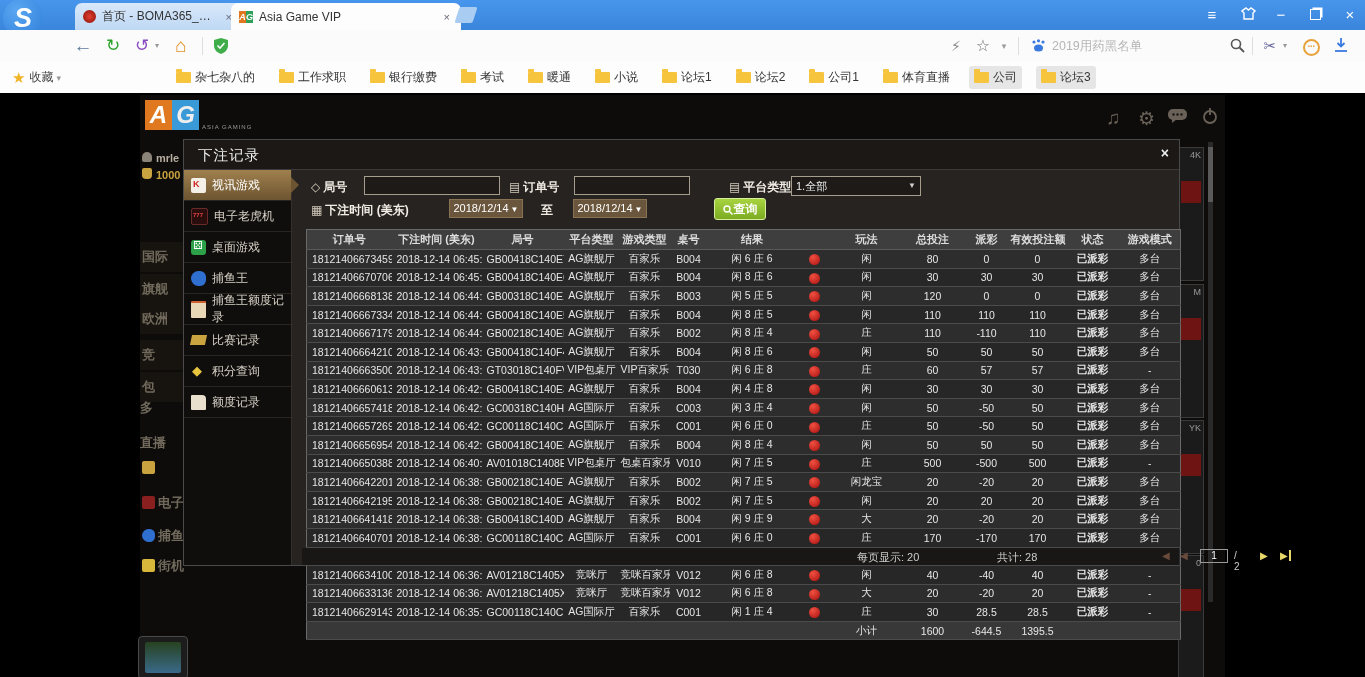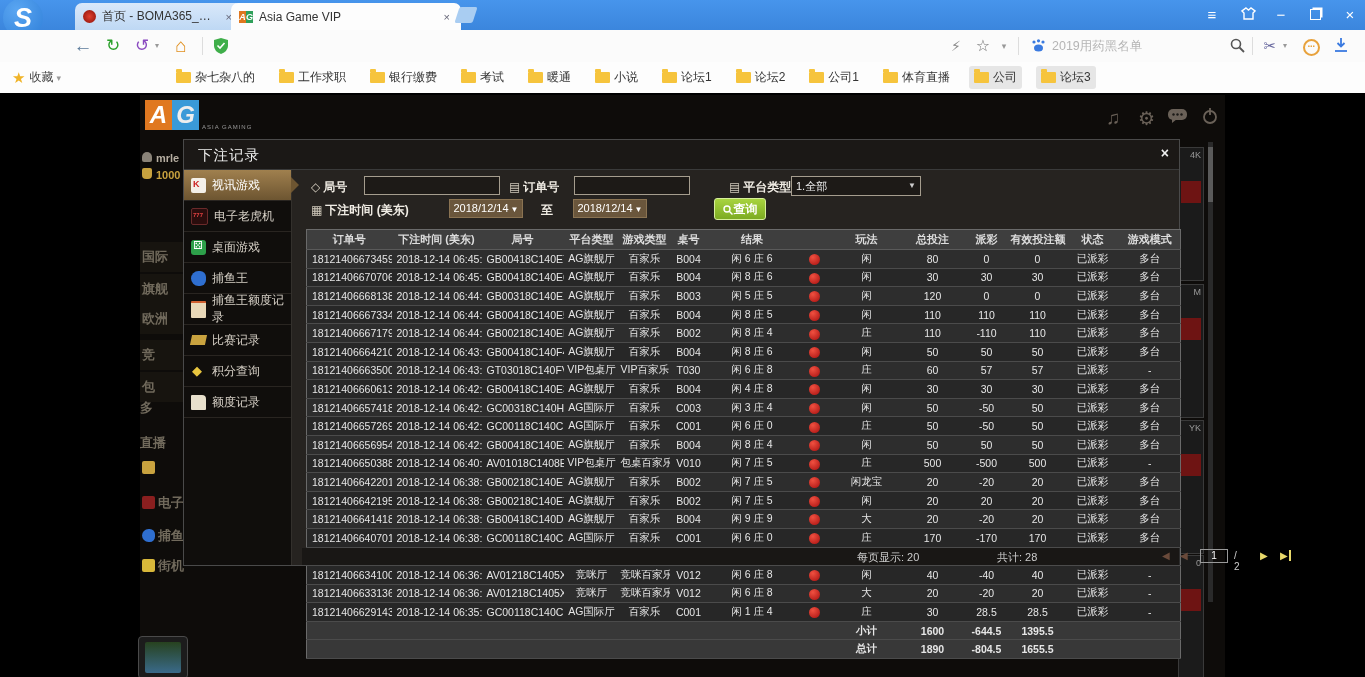--- a/index.html
+++ b/index.html
@@ -113,22 +113,22 @@
   #bet-table th{height:17px;background:#3e3e3e;color:#ddd;font-size:11px;font-weight:bold;overflow:hidden;white-space:nowrap;border-bottom:1px solid #5a5a5a;}
   #bet-table td{height:17.6px;color:#e6e6e6;font-size:10.5px;text-align:center;overflow:hidden;white-space:nowrap;
     border-bottom:1px solid #4b4b4b;padding:0 1px;}
   #bet-table tbody tr:nth-child(odd){background:#2d2d2d;}
   #bet-table tbody tr:nth-child(even){background:#272727;}
   #bet-table td.al{text-align:left;padding-left:5px;}
   .red-dot{display:inline-block;width:11px;height:11px;border-radius:50%;background:radial-gradient(circle at 35% 30%,#f05040,#a81010);vertical-align:middle;}
   .pay-pos{color:#a03040;}
   .pay-neg{color:#96d42c;}
   .pay-zero{color:#e6e6e6;}
-  .c-status{color:#35c435;}
-  tr.foot td{background:#383838;color:#e8e012;font-weight:bold;font-size:11px;height:18px;border-bottom:1px solid #5a5a5a;}
+  .c-status{color:#35c435;font-weight:bold;}
+  tr.foot td{background:#383838;color:#e8e012;font-weight:normal;font-size:11px;height:18px;border-bottom:1px solid #5a5a5a;}
   
   #pagebar{position:absolute;left:118px;right:0;bottom:0;height:17px;background:#191715;color:#ccc;font-size:11px;}
   #pg-size{position:absolute;left:555px;top:2px;}
   #pg-total{position:absolute;left:695px;top:2px;}
   .pg-arrow{position:absolute;top:2px;font-size:10px;}
   .pg-dim{color:#6a4a3a;}
   .pg-lit{color:#e8d86a;}
   #pg-first{left:860px;}#pg-prev{left:878px;}
   #pg-box{position:absolute;left:898px;top:1px;width:26px;height:12px;border:1px solid #999;text-align:center;line-height:12px;font-size:10px;color:#fff;}
   #pg-sep{position:absolute;left:932px;top:2px;}
@@ -752,29 +752,20 @@
     <tfoot>
       <tr class="foot">
         <td colspan="8"></td>
         <td>小计</td>
         <td>1600</td>
         <td>-644.5</td>
         <td>1395.5</td>
         <td></td>
           <td></td>
       </tr>
-      <tr class="foot">
-        <td colspan="8"></td>
-        <td>总计</td>
-        <td>1890</td>
-        <td>-804.5</td>
-        <td>1655.5</td>
-        <td></td>
-          <td></td>
-      </tr>
     </tfoot>
   </table>
 
   <div id="pagebar">
     <span id="pg-size">每页显示: 20</span>
     <span id="pg-total">共计: 28</span>
     <span class="pg-arrow pg-dim" id="pg-first">◀</span>
     <span class="pg-arrow pg-dim" id="pg-prev">◀</span>
     <span id="pg-box">1</span>
     <span class="pg-arrow" id="pg-sep" style="color:#ccc;"><span>/</span> <span>2</span></span>

